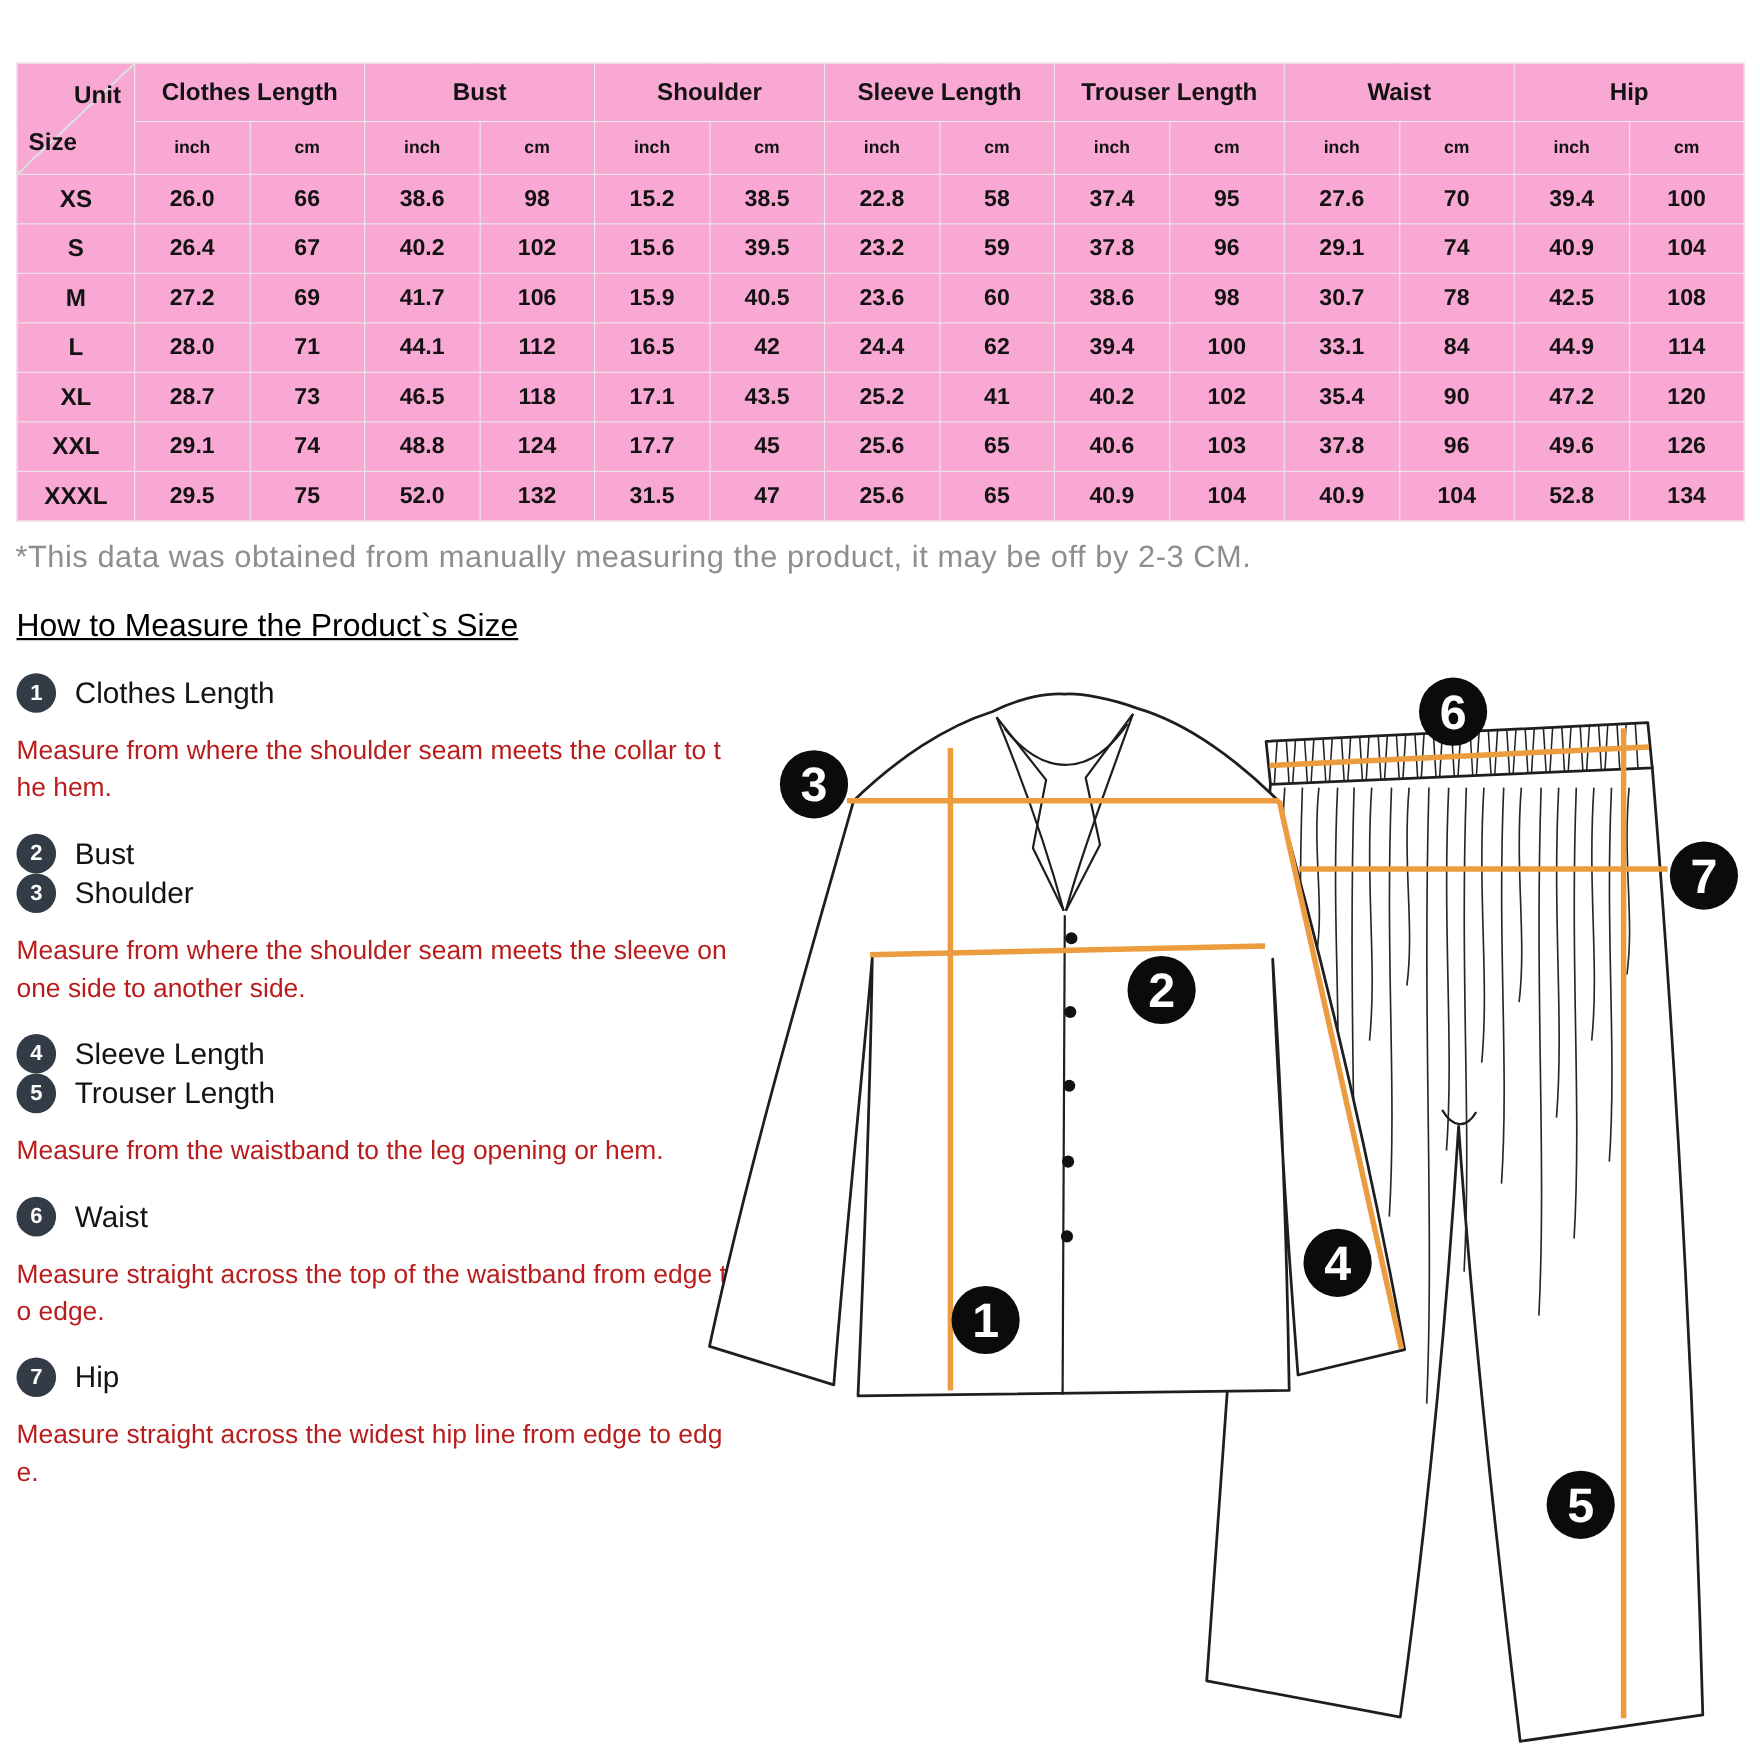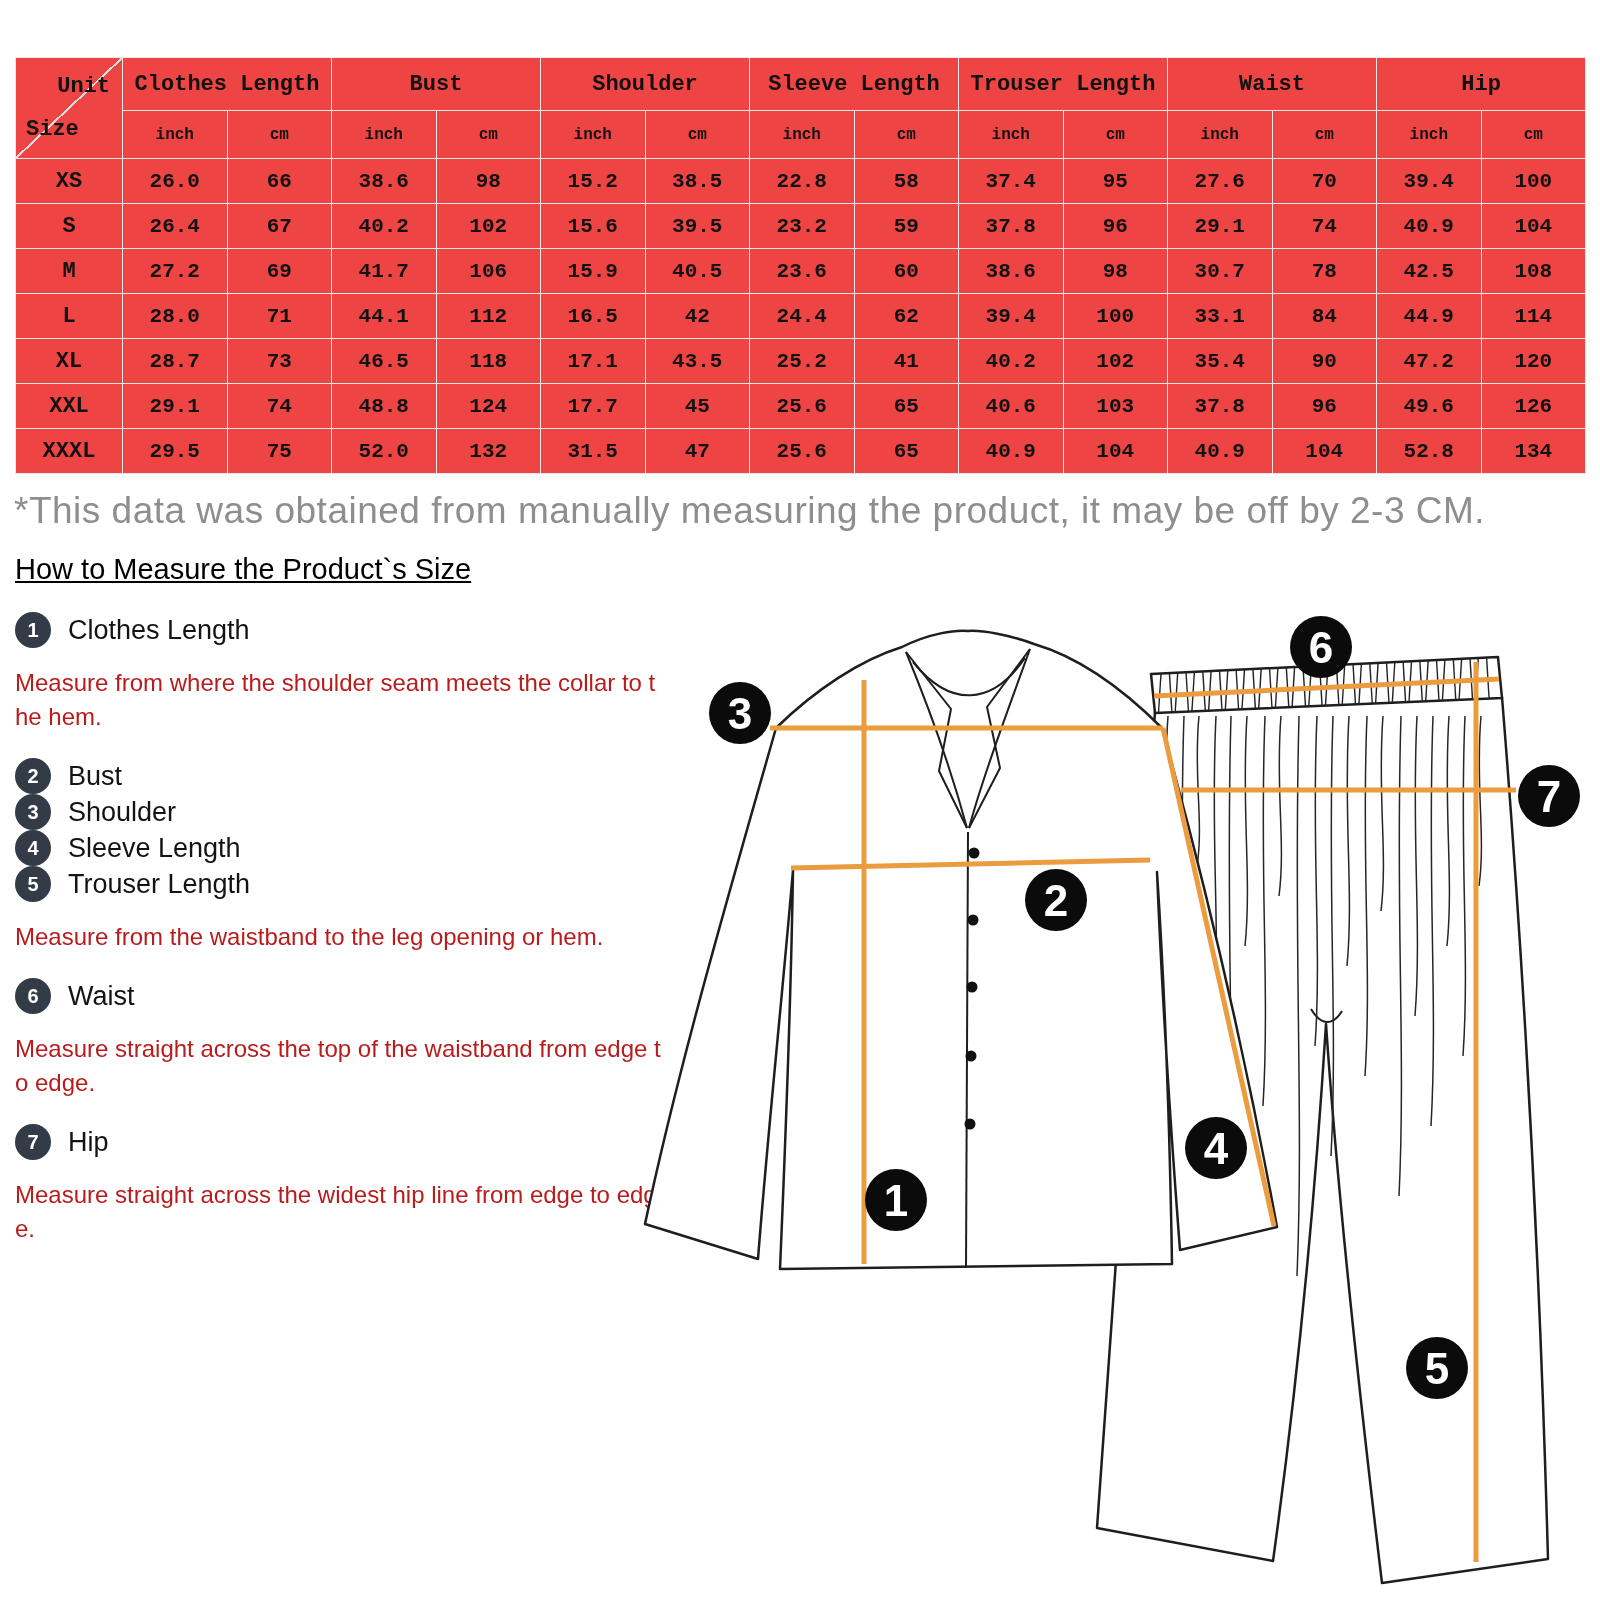--- a/index.html
+++ b/index.html
@@ -10,21 +10,21 @@
     --line:#1e1e1e;
   }
   html,body{margin:0;padding:0;background:#fff;}
   .page{
     position:relative;width:1600px;height:1600px;background:#fff;overflow:hidden;
     font-family:"Liberation Sans",sans-serif;color:#111;
   }
   
   table.size-table{
     position:absolute;left:15px;top:57px;width:1570px;
-    border-collapse:collapse;table-layout:fixed;background:#ef4444;font-family:Liberation Mono, monospace;
+    border-collapse:collapse;table-layout:fixed;background:#f9a8d4;
   }
   .size-table th,.size-table td{
     border:1px solid #e9e9e9;text-align:center;vertical-align:middle;
     font-weight:700;color:#121212;padding:0;
   }
   .size-table thead tr.grp th{height:52px;font-size:22px;}
   .size-table thead tr.units th{height:47px;font-size:16px;}
   .size-table tbody th{height:44px;font-size:22px;}
   .size-table tbody td{height:44px;font-size:21px;}
   th.corner{position:relative;}
@@ -32,21 +32,21 @@
     content:"";position:absolute;inset:0;
     background:linear-gradient(to bottom right,
       transparent calc(50% - 1px),#dcdcdc calc(50% - 1px),
       #dcdcdc calc(50% + 1px),transparent calc(50% + 1px));
   }
   th.corner .u{position:absolute;top:16px;right:12px;font-size:22px;}
   th.corner .s{position:absolute;bottom:16px;left:10px;font-size:22px;}
   
   .note{
     position:absolute;left:14px;top:490px;width:1560px;
-    font-size:37px;color:var(--note-gray);letter-spacing:0.5px;
+    font-size:28px;color:var(--note-gray);letter-spacing:0.5px;
   }
   .howto{
     position:absolute;left:15px;top:553px;
     font-size:29px;font-weight:400;color:#000;text-decoration:underline;
   }
   
   .steps{position:absolute;left:15px;top:612px;width:652px;}
   .step-head{display:flex;align-items:center;gap:17px;height:36px;}
   .badge{
     width:36px;height:36px;border-radius:50%;background:var(--badge);
@@ -265,20 +265,21 @@
         <div class="step-head">
           <div class="badge">2</div>
           <div class="step-label">Bust</div>
         </div>
       </div>
       <div class="step">
         <div class="step-head">
           <div class="badge">3</div>
           <div class="step-label">Shoulder</div>
         </div>
+        <div class="step-desc">Measure from where the shoulder seam meets the sleeve on one side to another side.</div>
       </div>
       <div class="step">
         <div class="step-head">
           <div class="badge">4</div>
           <div class="step-label">Sleeve Length</div>
         </div>
       </div>
       <div class="step">
         <div class="step-head">
           <div class="badge">5</div>

